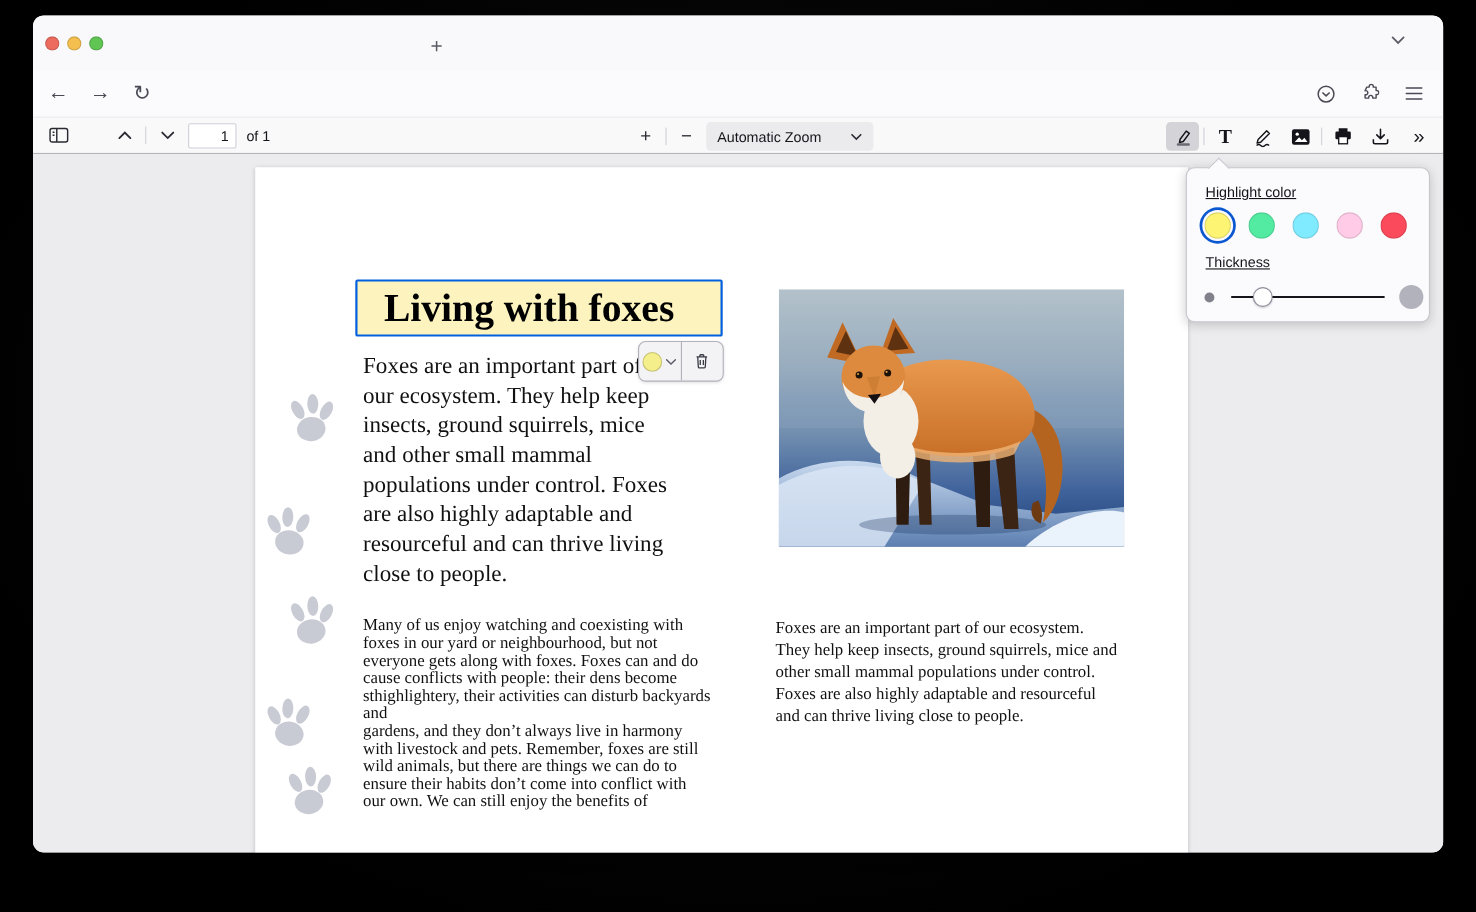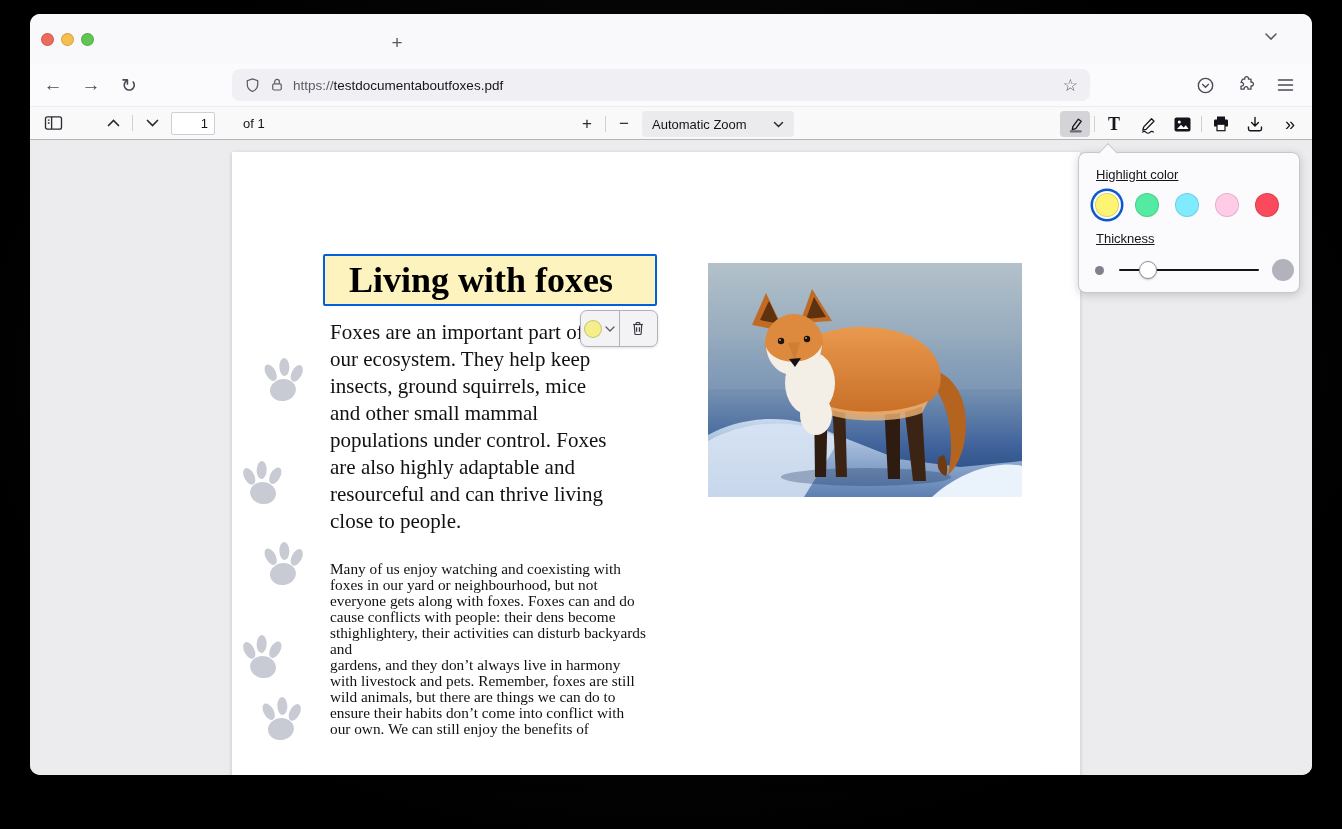--- a/index.html
+++ b/index.html
@@ -43,21 +43,21 @@
   .url-text{font-size:13.5px;}
   .url-scheme{color:#5b5b66;} .url-host{color:#15141a;}
   .url-star{margin-left:auto; font-size:17px; color:#5b5b66;}
   .nav-right{position:absolute; right:12px; top:6px; display:flex; gap:10px; align-items:center;}
   
   .pdfbar{height:34px; background:#f9f9fa; border-top:1px solid #ececf0; border-bottom:1px solid #b5b5b8; position:relative; display:flex; align-items:center;}
   .pb-left{display:flex; align-items:center; gap:6px; margin-left:10px;}
   .pb-sep{width:1px; height:16px; background:#d0d0d6;}
   .pb-btn{width:26px; height:24px; display:flex; align-items:center; justify-content:center; border-radius:4px; color:#2a2a33;}
   .page-input{width:44px; height:23px; border:1px solid #cfcfd8; border-radius:2px; background:#fff; text-align:right; padding-right:6px; font-size:13px; color:#15141a; font-family:"Liberation Sans",sans-serif;}
-  .page-of{font-size:13px; color:#15141a; margin-left:22px;}
+  .page-of{font-size:13px; color:#15141a; margin-left:3px;}
   .pb-center{position:absolute; left:545px; top:4px; display:flex; align-items:center; gap:6px;}
   .zoom-glyph{font-size:17px; color:#2a2a33; width:24px; text-align:center;}
   .zoom-select{height:26px; background:#ebebee; border-radius:4px; display:flex; align-items:center; padding:0 10px; gap:26px;}
   .zoom-label{font-size:13px; color:#15141a;}
   .pb-right{position:absolute; right:8px; top:4px; display:flex; align-items:center; gap:4px;}
   .tool-btn{width:30px; height:26px; display:flex; align-items:center; justify-content:center; border-radius:4px;}
   .tool-btn.active{background:#d4d4d8;}
   .serifT{font-family:"Liberation Serif",serif; font-size:18px; font-weight:700; color:#15141a;}
   .more-glyph{font-size:18px; color:#15141a; letter-spacing:-2px;}
   
@@ -127,35 +127,20 @@
           <path d="M2 2l5 5 5-5"></path>
         </svg>
     </div>
   </div>
 
   <div class="navbar">
     <div class="nav-left">
       <div class="nav-icon">←</div>
       <div class="nav-icon">→</div>
       <div class="nav-icon">↻</div>
-    </div>
-    <div class="urlbar">
-      <span>
-        <svg width="17" height="17" viewBox="0 0 18 18" fill="none" stroke="#5b5b66" stroke-width="1.3">
-          <path d="M9 2l5.5 2v4.3c0 3.4-2.3 5.7-5.5 7.1-3.2-1.4-5.5-3.7-5.5-7.1V4z"></path>
-        </svg>
-      </span>
-      <span>
-        <svg width="16" height="16" viewBox="0 0 17 17" fill="none" stroke="#5b5b66" stroke-width="1.3">
-          <rect x="4" y="7.2" width="9" height="6.6" rx="1.2"></rect>
-          <path d="M6 7V5.1a2.5 2.5 0 0 1 5 0V7"></path>
-        </svg>
-      </span>
-      <span class="url-text"><span class="url-scheme">https://</span><span class="url-host">testdocumentaboutfoxes.pdf</span></span>
-      <span class="url-star">☆</span>
     </div>
     <div class="nav-right">
       <div class="nav-icon">
         <svg width="19" height="19" viewBox="0 0 18 18" fill="none" stroke="#4a4a55" stroke-width="1.3">
           <circle cx="9" cy="9" r="6.8"></circle>
             <path d="M5.9 7.6L9 10.6l3.1-3"></path>
         </svg>
       </div>
       <div class="nav-icon">
         <svg width="18" height="18" viewBox="0 0 18 18" fill="none" stroke="#4a4a55" stroke-width="1.3" stroke-linejoin="round">
@@ -311,20 +296,25 @@
 foxes in our yard or neighbourhood, but not
 everyone gets along with foxes. Foxes can and do
 cause conflicts with people: their dens become
 sthighlightery, their activities can disturb backyards
 and
 gardens, and they don’t always live in harmony
 with livestock and pets. Remember, foxes are still
 wild animals, but there are things we can do to
 ensure their habits don’t come into conflict with
 our own. We can still enjoy the benefits of</div>
+    <div class="para rpara1">Foxes are an important part of our ecosystem.
+They help keep insects, ground squirrels, mice and
+other small mammal populations under control.
+Foxes are also highly adaptable and resourceful
+and can thrive living close to people.</div>
 
     <svg class="fox-img" viewBox="0 0 314 234">
       <defs>
         <linearGradient id="sky" x1="0" y1="0" x2="0" y2="1">
           <stop offset="0" stop-color="#b3c1ca"></stop>
             <stop offset=".32" stop-color="#96abbe"></stop>
           <stop offset=".55" stop-color="#7490b0"></stop>
             <stop offset=".78" stop-color="#40639c"></stop>
           <stop offset="1" stop-color="#1e4078"></stop>
         </linearGradient>

